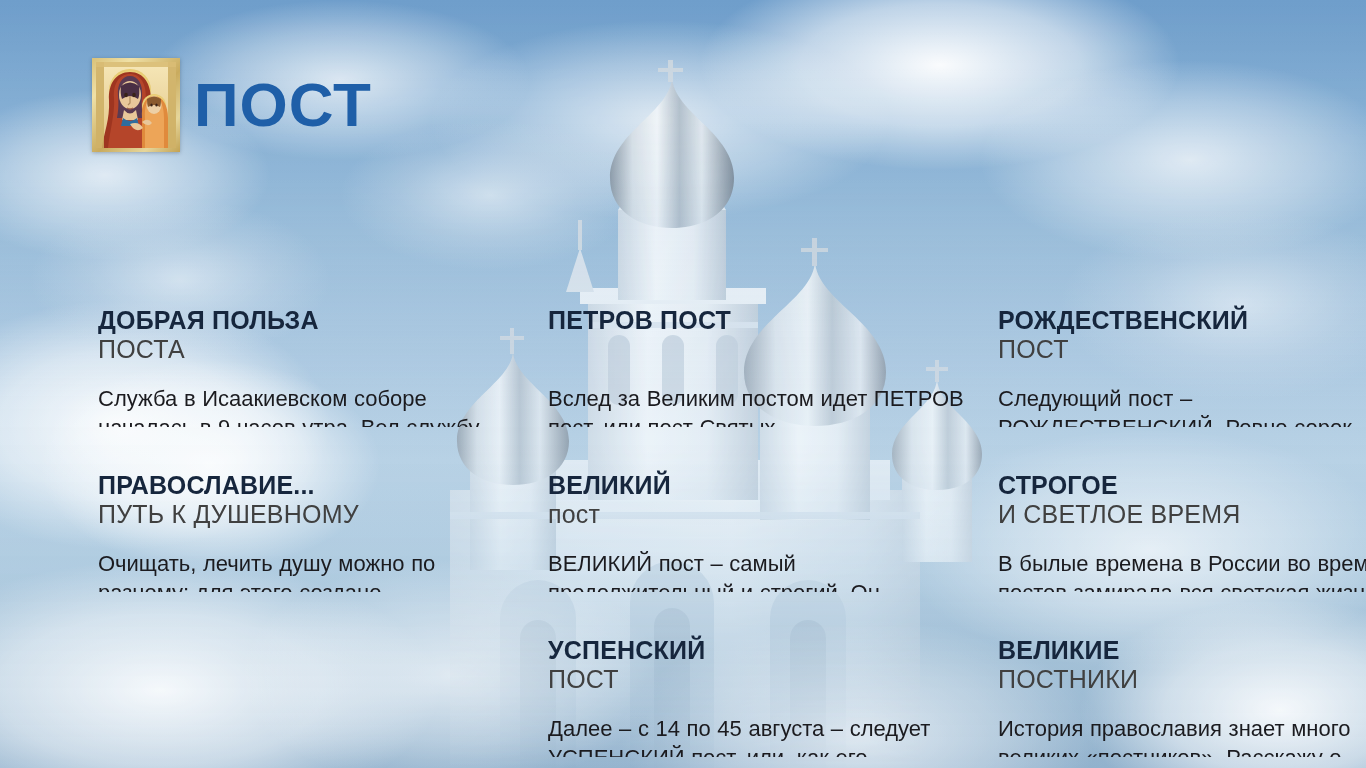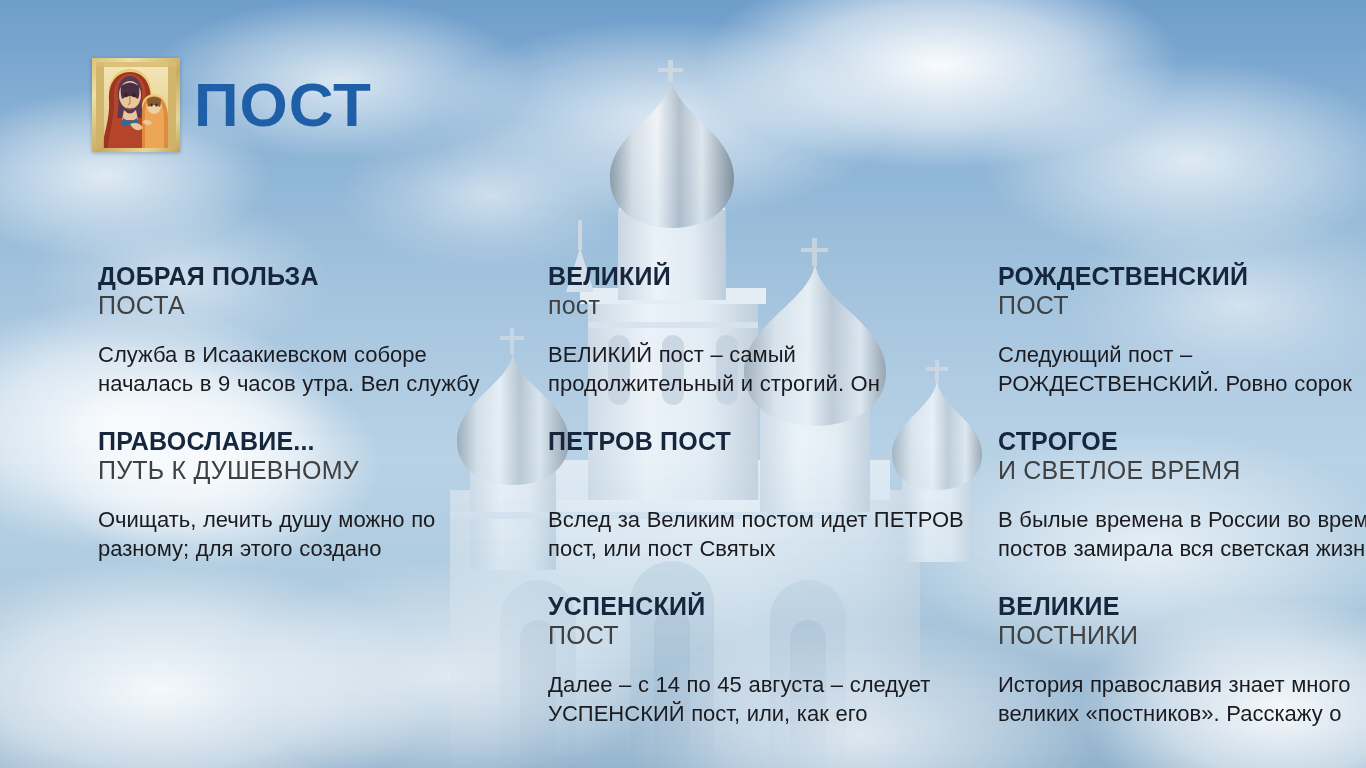--- a/index.html
+++ b/index.html
@@ -142,20 +142,21 @@
     box-sizing: border-box;
   }
 
   .article-title {
     font-size: 25px;
     font-weight: 700;
     line-height: 1.12;
     color: #16263d;
     letter-spacing: 0.2px;
     white-space: nowrap;
+    margin-top: 44px;
   }
 
   .article-subtitle {
     font-size: 25px;
     font-weight: 400;
     line-height: 1.2;
     color: #404040;
     letter-spacing: 0.2px;
     min-height: 30px;
     white-space: nowrap;
@@ -382,30 +383,30 @@
       </div>
       <div class="article">
         <div class="article-title">ПРАВОСЛАВИЕ...</div>
         <div class="article-subtitle">ПУТЬ К ДУШЕВНОМУ</div>
         <div class="article-body">Очищать, лечить душу можно по разному; для этого создано</div>
       </div>
     </div>
 
     <div class="column">
       <div class="article">
+        <div class="article-title">ПЕТРОВ ПОСТ</div>
+        <div class="article-subtitle"></div>
+        <div class="article-body">Вслед за Великим постом идет ПЕТРОВ пост, или пост Святых</div>
+      </div>
+      <div class="article">
         <div class="article-title">ВЕЛИКИЙ</div>
         <div class="article-subtitle">пост</div>
         <div class="article-body">ВЕЛИКИЙ пост – самый продолжительный и строгий. Он</div>
       </div>
       <div class="article">
-        <div class="article-title">ПЕТРОВ ПОСТ</div>
-        <div class="article-subtitle"></div>
-        <div class="article-body">Вслед за Великим постом идет ПЕТРОВ пост, или пост Святых</div>
-      </div>
-      <div class="article">
         <div class="article-title">УСПЕНСКИЙ</div>
         <div class="article-subtitle">ПОСТ</div>
         <div class="article-body">Далее – с 14 по 45 августа – следует УСПЕНСКИЙ пост, или, как его</div>
       </div>
     </div>
 
     <div class="column">
       <div class="article">
         <div class="article-title">РОЖДЕСТВЕНСКИЙ</div>
         <div class="article-subtitle">ПОСТ</div>

